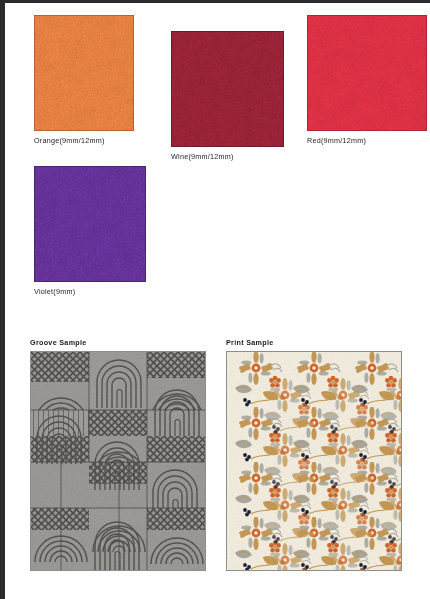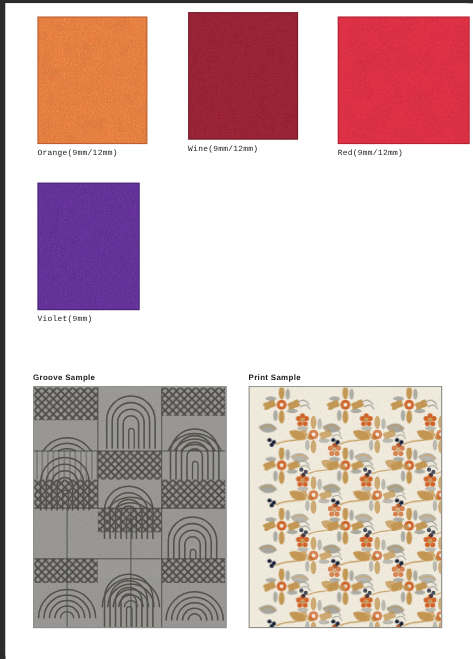--- a/index.html
+++ b/index.html
@@ -55,21 +55,21 @@
     inset: -20%;
     opacity: .40;
     mix-blend-mode: multiply;
   }
   .swatch-caption {
     margin-top: 5px;
     font-size: 7.2px;
     letter-spacing: .25px;
     color: #1b1b1b;
     white-space: nowrap;
-    font-family: Liberation Mono, monospace;
+    font-family: Liberation Sans, sans-serif;
   }
 
   
   .sample-block { position: absolute; }
   .sample-caption {
     font-size: 7.2px;
     font-weight: bold;
     letter-spacing: .3px;
     color: #1b1b1b;
     margin-bottom: 4px;
@@ -109,21 +109,21 @@
           </defs>
           <rect width="100" height="116" filter="url(#fOrange)"></rect>
         </svg>
         <svg class="grain2" viewBox="0 0 100 116" preserveAspectRatio="none">
           <rect width="100" height="116" filter="url(#fOrange2)" opacity="0.45"></rect>
         </svg>
       </div>
       <div class="swatch-caption">Orange(9mm/12mm)</div>
     </div>
 
-    <div class="swatch-block" id="blk-wine" style="left:166px; top:8px; width:100px;">
+    <div class="swatch-block" id="blk-wine" style="left:166px; top:28px; width:113px;">
       <div class="swatch" style="background:#8E1F31;">
         <svg class="grain" viewBox="0 0 100 116" preserveAspectRatio="none">
           <defs>
             <filter id="fWine">
               <feTurbulence type="fractalNoise" baseFrequency="0.95" numOctaves="4" seed="3"></feTurbulence>
               <feColorMatrix type="saturate" values="0"></feColorMatrix>
             </filter>
             <filter id="fWine2">
               <feTurbulence type="fractalNoise" baseFrequency="0.18" numOctaves="3" seed="27"></feTurbulence>
               <feColorMatrix type="saturate" values="0"></feColorMatrix>
@@ -153,21 +153,21 @@
           </defs>
           <rect width="100" height="116" filter="url(#fRed)"></rect>
         </svg>
         <svg class="grain2" viewBox="0 0 100 116" preserveAspectRatio="none">
           <rect width="100" height="116" filter="url(#fRed2)" opacity="0.38"></rect>
         </svg>
       </div>
       <div class="swatch-caption">Red(9mm/12mm)</div>
     </div>
 
-    <div class="swatch-block" id="blk-violet" style="left:29px; top:163px; width:93px;">
+    <div class="swatch-block" id="blk-violet" style="left:29px; top:163px; width:112px;">
       <div class="swatch" style="background:#5B2D8E;">
         <svg class="grain" viewBox="0 0 100 116" preserveAspectRatio="none">
           <defs>
             <filter id="fViolet">
               <feTurbulence type="fractalNoise" baseFrequency="0.9" numOctaves="4" seed="23"></feTurbulence>
               <feColorMatrix type="saturate" values="0"></feColorMatrix>
             </filter>
             <filter id="fViolet2">
               <feTurbulence type="fractalNoise" baseFrequency="0.14" numOctaves="3" seed="5"></feTurbulence>
               <feColorMatrix type="saturate" values="0"></feColorMatrix>

